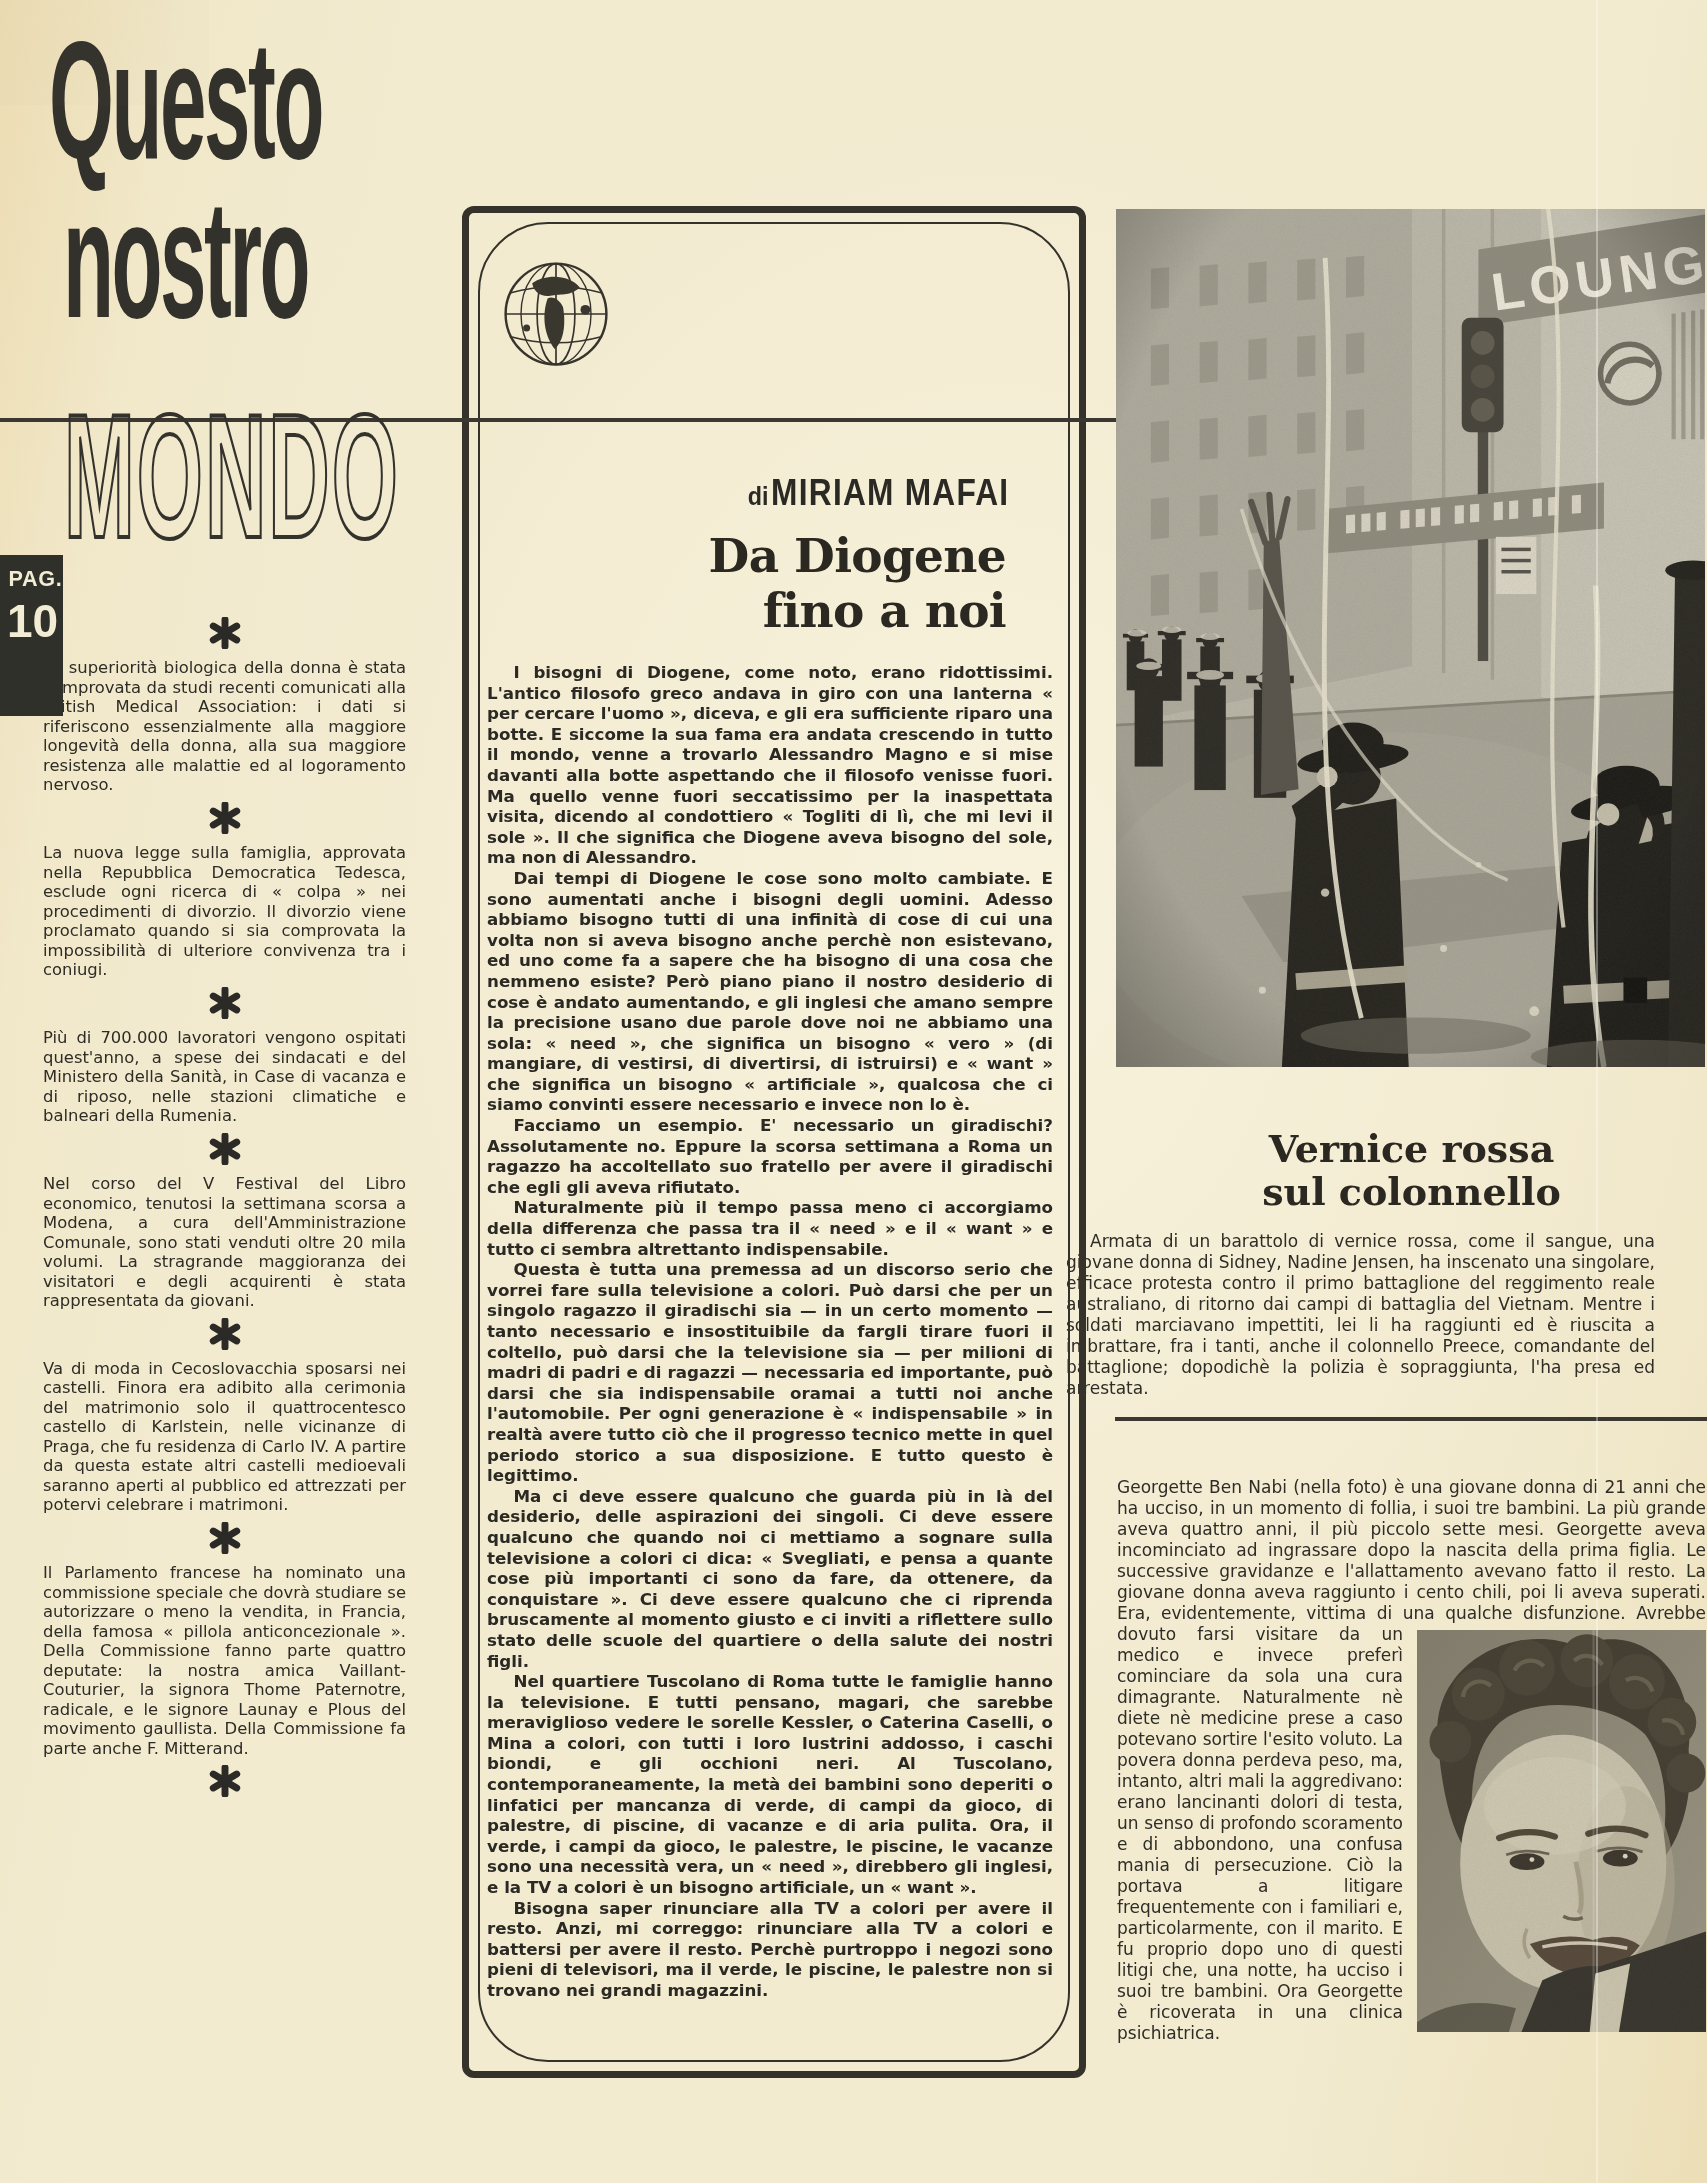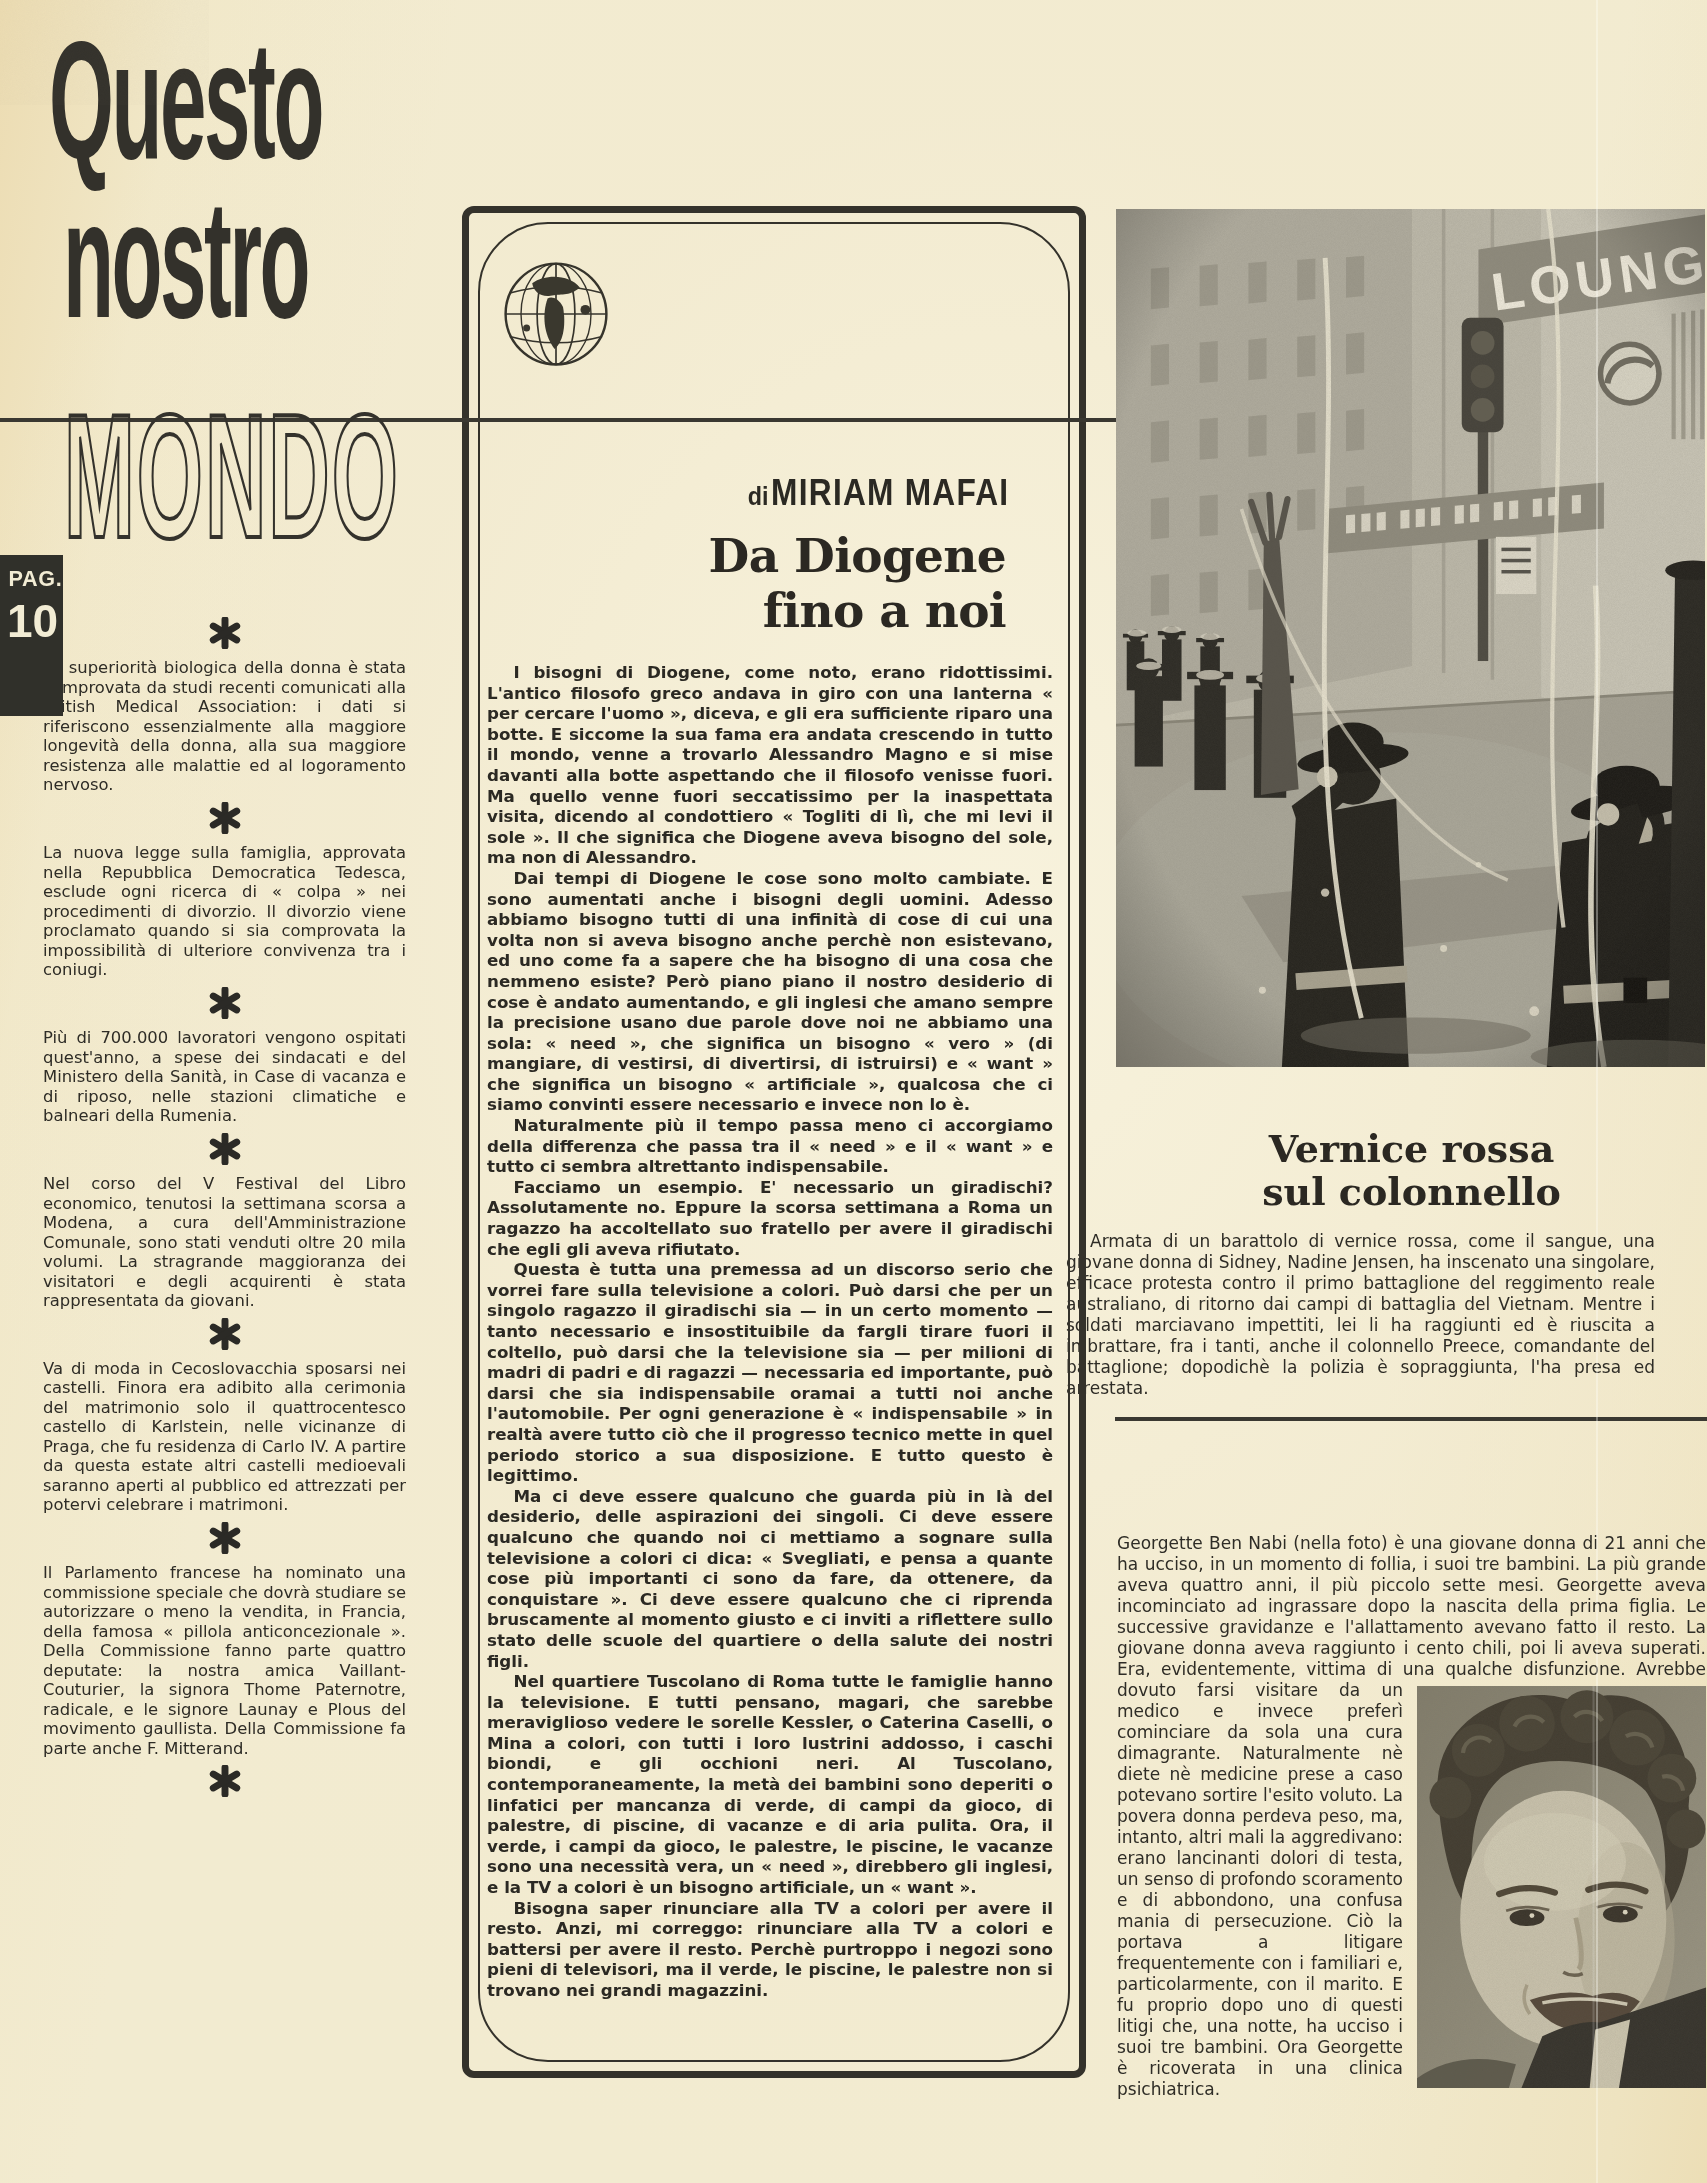--- a/index.html
+++ b/index.html
@@ -52,21 +52,21 @@
 
   
   .photo-soldiers{position:absolute;left:1116px;top:209px;width:589px;height:858px;}
   .vernice-h{position:absolute;left:1115px;top:1095px;width:593px;text-align:center;
     font-family:"DejaVu Serif",serif;font-weight:700;font-size:38px;line-height:43px;color:#2b2822;}
   .vernice-p{position:absolute;left:1066px;top:1214px;width:589px;font-size:17px;line-height:21px;
     text-align:justify;text-indent:24px;color:#2e2c26;}
   .col-rule{position:absolute;left:1115px;top:1417px;width:593px;height:3.5px;background:#3a3831;}
   .impazzire-h{position:absolute;left:1115px;top:1441px;width:593px;text-align:center;
     font-family:"DejaVu Serif",serif;font-weight:700;font-size:40px;color:#2b2822;}
-  .impazzire-p{position:absolute;left:1117px;top:1508px;width:589px;font-size:17px;line-height:21px;
+  .impazzire-p{position:absolute;left:1117px;top:1452px;width:589px;font-size:17px;line-height:21px;
     text-align:justify;color:#2e2c26;margin-top:25px;}
   .woman-float{float:right;width:289px;height:402px;margin:5.6px 0 2.8px 14px;}
   .woman-float svg{width:289px;height:402px;display:block;}
 </style>
 </head>
 <body>
 
 <div class="page">
 
   <div class="masthead">
@@ -166,22 +166,22 @@
     </div>
 
     <div class="ftitle">
       <div>Da Diogene</div>
       <div>fino a noi</div>
     </div>
 
     <div class="fbody">
       <p>I bisogni di Diogene, come noto, erano ridottissimi. L'antico filosofo greco andava in giro con una lanterna « per cercare l'uomo », diceva, e gli era sufficiente riparo una botte. E siccome la sua fama era andata crescendo in tutto il mondo, venne a trovarlo Alessandro Magno e si mise davanti alla botte aspettando che il filosofo venisse fuori. Ma quello venne fuori seccatissimo per la inaspettata visita, dicendo al condottiero « Togliti di lì, che mi levi il sole ». Il che significa che Diogene aveva bisogno del sole, ma non di Alessandro.</p>
       <p>Dai tempi di Diogene le cose sono molto cambiate. E sono aumentati anche i bisogni degli uomini. Adesso abbiamo bisogno tutti di una infinità di cose di cui una volta non si aveva bisogno anche perchè non esistevano, ed uno come fa a sapere che ha bisogno di una cosa che nemmeno esiste? Però piano piano il nostro desiderio di cose è andato aumentando, e gli inglesi che amano sempre la precisione usano due parole dove noi ne abbiamo una sola: « need », che significa un bisogno « vero » (di mangiare, di vestirsi, di divertirsi, di istruirsi) e « want » che significa un bisogno « artificiale », qualcosa che ci siamo convinti essere necessario e invece non lo è.</p>
+      <p>Facciamo un esempio. E' necessario un giradischi? Assolutamente no. Eppure la scorsa settimana a Roma un ragazzo ha accoltellato suo fratello per avere il giradischi che egli gli aveva rifiutato.</p>
       <p>Naturalmente più il tempo passa meno ci accorgiamo della differenza che passa tra il « need » e il « want » e tutto ci sembra altrettanto indispensabile.</p>
-      <p>Facciamo un esempio. E' necessario un giradischi? Assolutamente no. Eppure la scorsa settimana a Roma un ragazzo ha accoltellato suo fratello per avere il giradischi che egli gli aveva rifiutato.</p>
       <p>Questa è tutta una premessa ad un discorso serio che vorrei fare sulla televisione a colori. Può darsi che per un singolo ragazzo il giradischi sia — in un certo momento — tanto necessario e insostituibile da fargli tirare fuori il coltello, può darsi che la televisione sia — per milioni di madri di padri e di ragazzi — necessaria ed importante, può darsi che sia indispensabile oramai a tutti noi anche l'automobile. Per ogni generazione è « indispensabile » in realtà avere tutto ciò che il progresso tecnico mette in quel periodo storico a sua disposizione. E tutto questo è legittimo.</p>
       <p>Ma ci deve essere qualcuno che guarda più in là del desiderio, delle aspirazioni dei singoli. Ci deve essere qualcuno che quando noi ci mettiamo a sognare sulla televisione a colori ci dica: « Svegliati, e pensa a quante cose più importanti ci sono da fare, da ottenere, da conquistare ». Ci deve essere qualcuno che ci riprenda bruscamente al momento giusto e ci inviti a riflettere sullo stato delle scuole del quartiere o della salute dei nostri figli.</p>
       <p>Nel quartiere Tuscolano di Roma tutte le famiglie hanno la televisione. E tutti pensano, magari, che sarebbe meraviglioso vedere le sorelle Kessler, o Caterina Caselli, o Mina a colori, con tutti i loro lustrini addosso, i caschi biondi, e gli occhioni neri. Al Tuscolano, contemporaneamente, la metà dei bambini sono deperiti o linfatici per mancanza di verde, di campi da gioco, di palestre, di piscine, di vacanze e di aria pulita. Ora, il verde, i campi da gioco, le palestre, le piscine, le vacanze sono una necessità vera, un « need », direbbero gli inglesi, e la TV a colori è un bisogno artificiale, un « want ».</p>
       <p>Bisogna saper rinunciare alla TV a colori per avere il resto. Anzi, mi correggo: rinunciare alla TV a colori e battersi per avere il resto. Perchè purtroppo i negozi sono pieni di televisori, ma il verde, le piscine, le palestre non si trovano nei grandi magazzini.</p>
     </div>
   </div>
 
   <svg class="photo-soldiers" viewBox="0 0 845 1230" preserveAspectRatio="none">
     <defs>
       <linearGradient id="sky" x1="0" y1="0" x2="0" y2="1">

